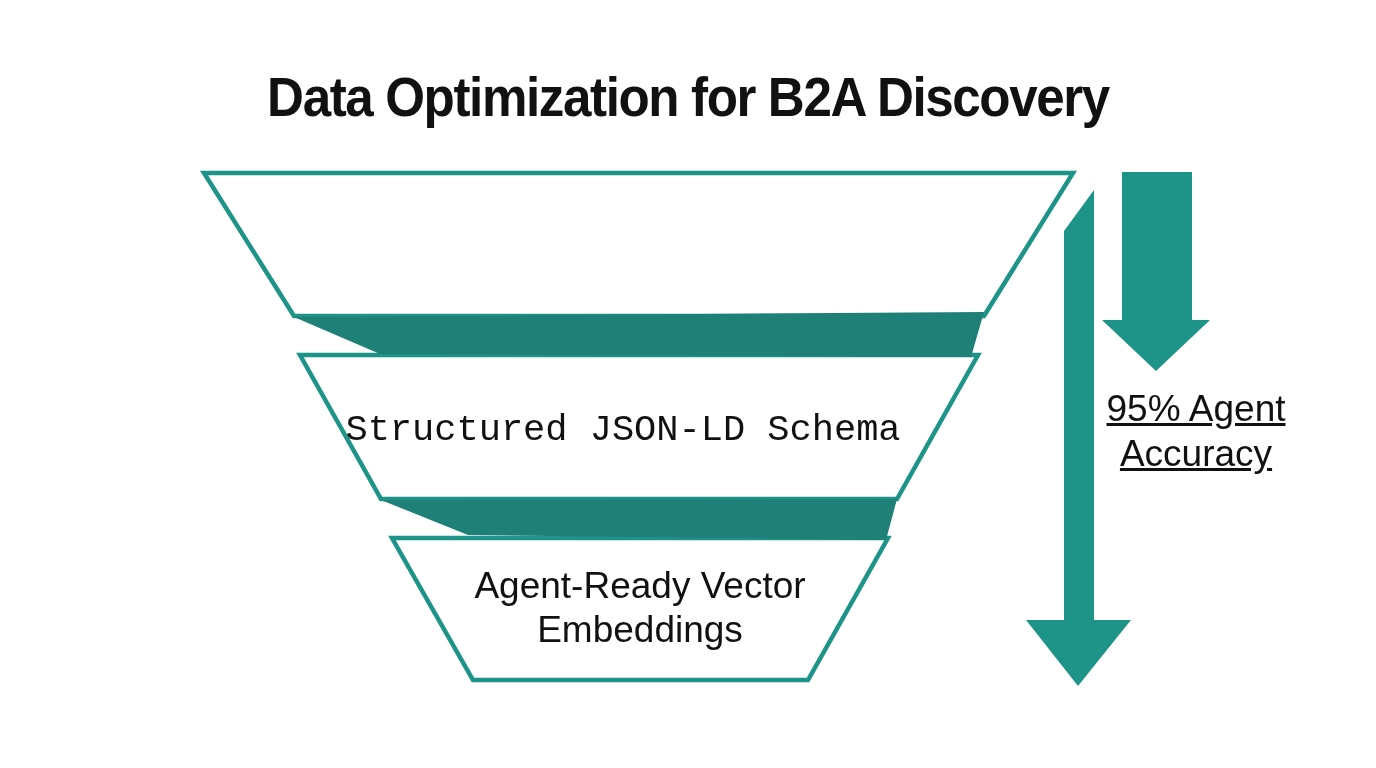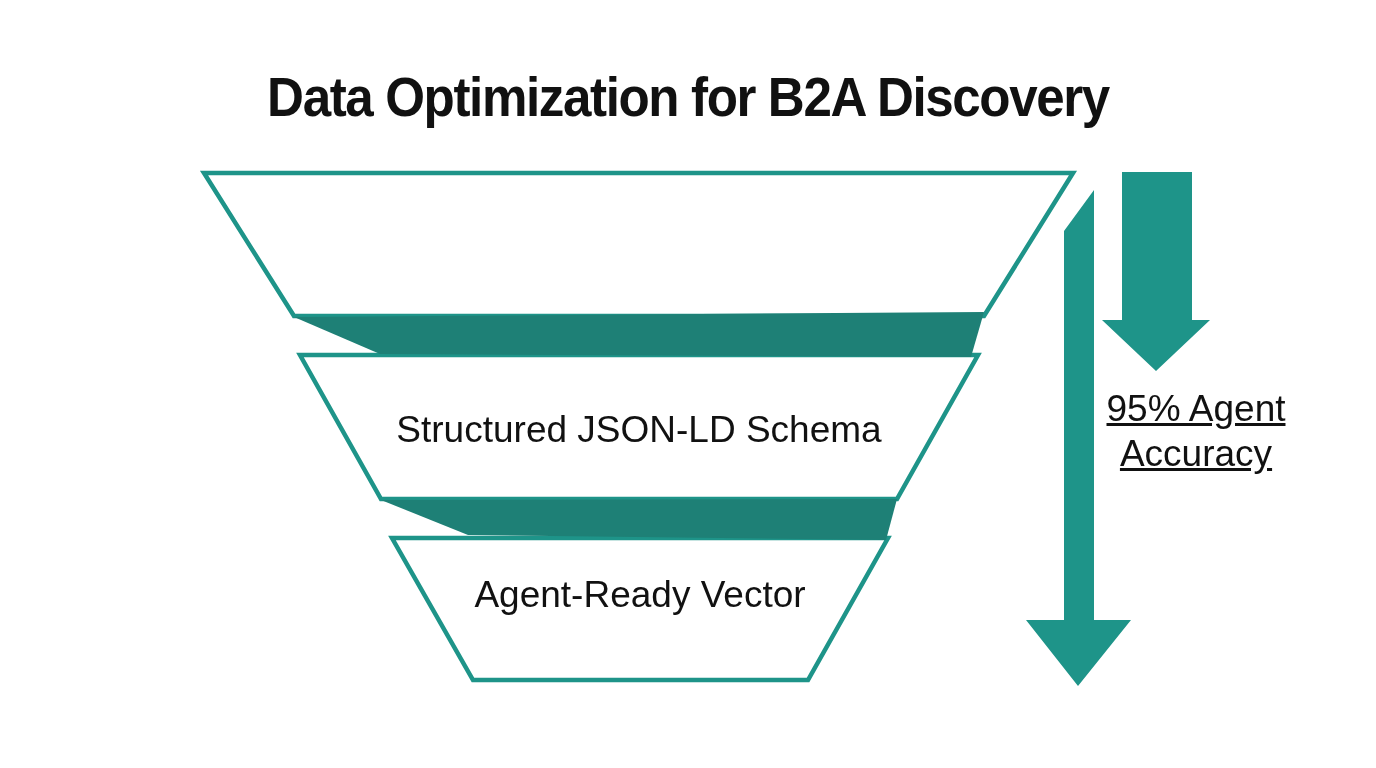--- a/index.html
+++ b/index.html
@@ -44,22 +44,22 @@
   .band{ fill:var(--band); }
   .arrow{ fill:var(--teal); }
   .label{
     position:absolute;
     color:var(--text);
     font-size:37px;
     line-height:46px;
     text-align:center;
   }
   .l1{ left:204px; top:224px; width:869px; }
-  .l2{ left:300px; top:407px; width:678px; }
-  .l3{ left:392px; top:564px; width:496px; line-height:44px;margin-top:9px; }
+  .l2{ left:284px; top:407px; width:678px;font-family:Liberation Mono, monospace; }
+  .l3{ left:392px; top:564px; width:496px; line-height:44px; }
   .annot{ left:1080px; top:386px; width:232px; line-height:45px;text-decoration:underline; }
   .ln{ display:block; }
 </style>
 </head>
 <body>
 
 <div class="canvas">
 
   <h1 class="title">Data Optimization for B2A Discovery</h1>
 
@@ -76,20 +76,21 @@
     <polygon class="arrow" points="1122,172 1192,172 1192,320 1210,320 1156,371 1102,320 1122,320"></polygon>
   </svg>
 
 
   <div class="label l2">
     <span class="ln">Structured JSON-LD Schema</span>
   </div>
 
   <div class="label l3">
     <span class="ln">Agent-Ready Vector</span>
+    <span class="ln">Embeddings</span>
   </div>
 
   <div class="label annot">
     <span class="ln">95% Agent</span>
     <span class="ln">Accuracy</span>
   </div>
 
 </div>
 
 </body></html>

